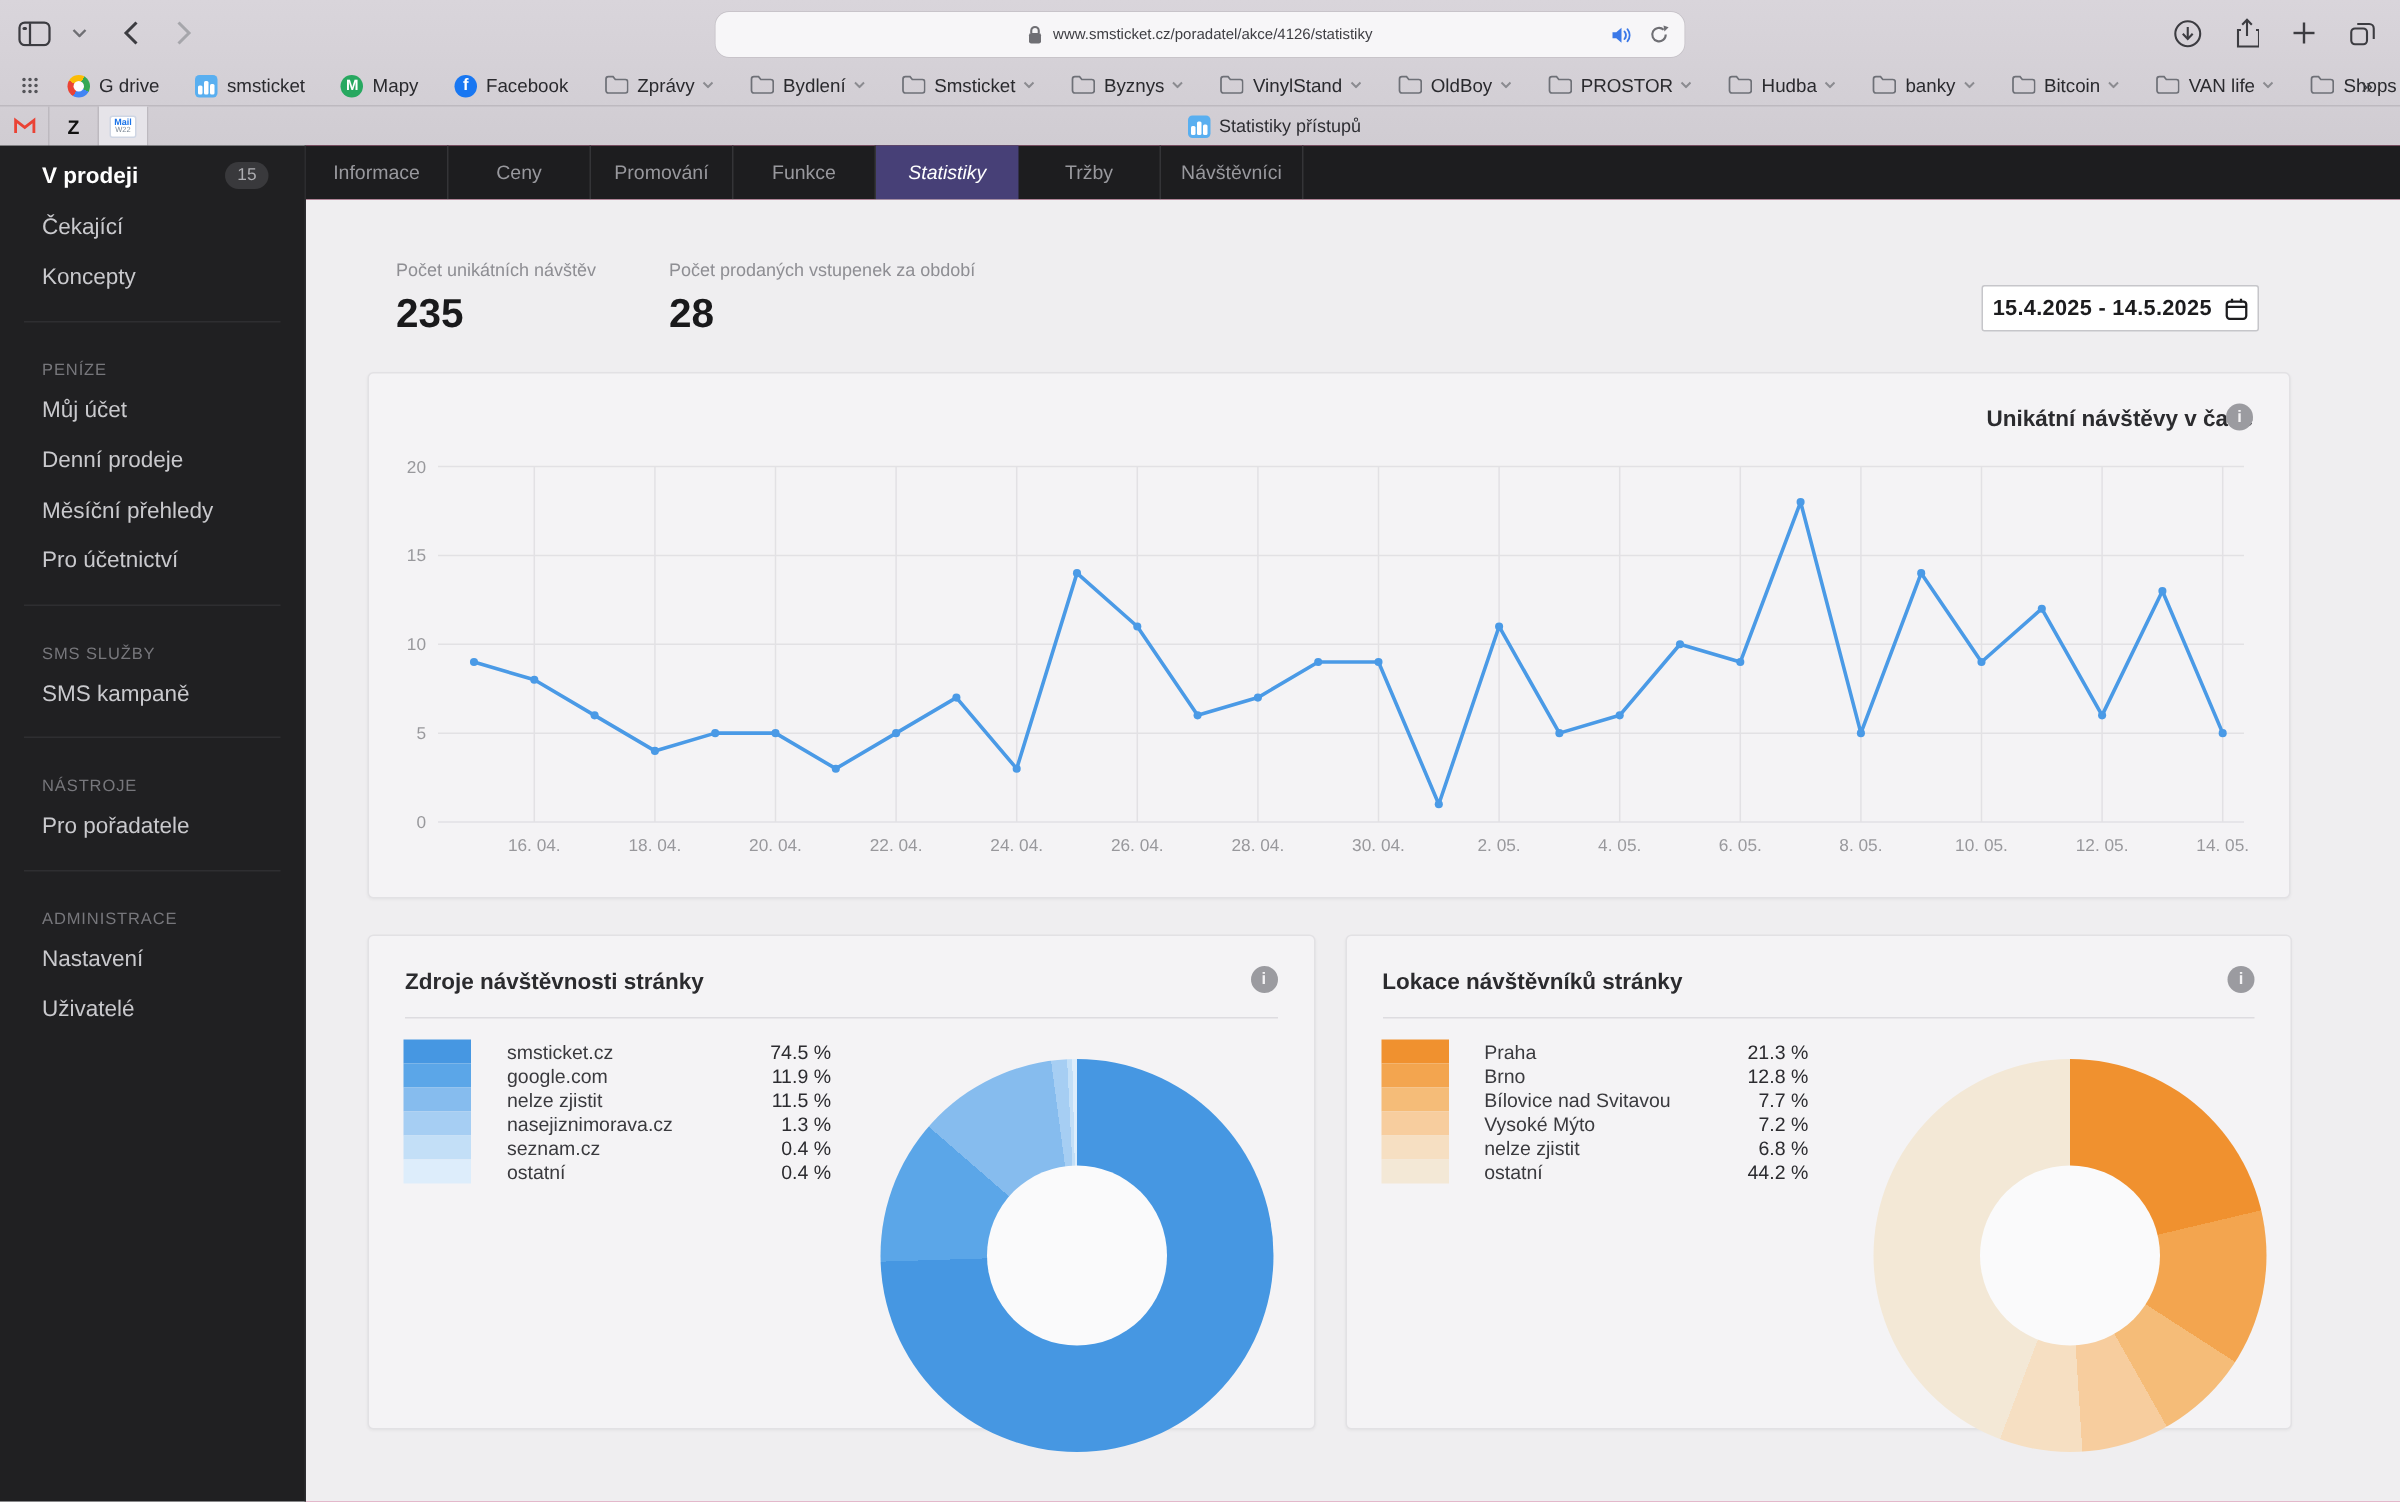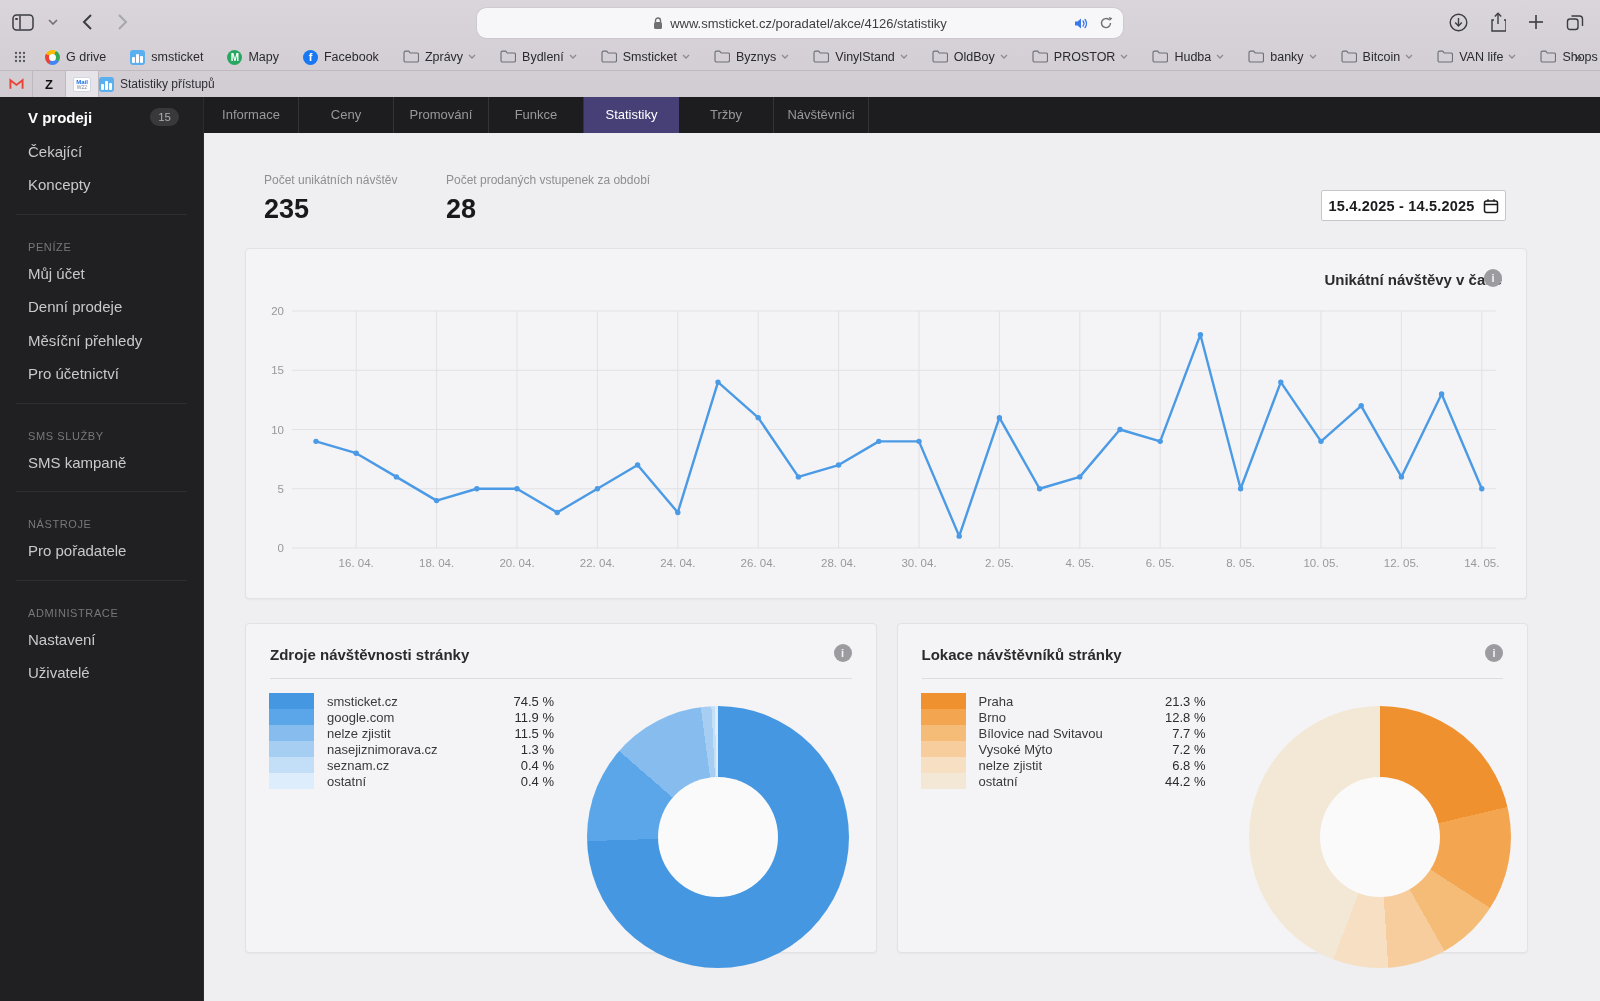--- a/index.html
+++ b/index.html
@@ -9,21 +9,21 @@
   
   #chrome { position:absolute; top:0; left:0; width:1600px; height:97px;
     background:linear-gradient(#d9d5db,#d0ccd2); }
   #toolbar { position:relative; height:44px; }
   .tb-left { position:absolute; left:12px; top:0; height:44px; display:flex; align-items:center; gap:14px; }
   .tb-right { position:absolute; right:16px; top:0; height:44px; display:flex; align-items:center; gap:22px; }
   .tb-btn { display:inline-flex; align-items:center; justify-content:center; cursor:default; }
   .url-pill { position:absolute; left:477px; top:8px; width:646px; height:30px; background:#f7f6f8;
     border-radius:9px; display:flex; align-items:center; justify-content:center; gap:7px;
     box-shadow:0 0 0 0.5px #c3bfc5; }
-  .url-text { font-size:13px; color:#3e3e43; }
+  .url-text { font-size:10px; color:#3e3e43; }
   .url-side { position:absolute; right:10px; top:0; height:30px; display:flex; align-items:center; gap:10px; }
 
   
   #bookmarks { position:relative; height:26px; display:flex; align-items:center; padding:0 14px; gap:19px; }
   .bm-item { display:inline-flex; align-items:center; gap:6px; font-size:12.5px; color:#2a2a2e; white-space:nowrap; }
   .bm-label { color:#2a2a2e; }
   .bm-chev { width:8px; height:5px; margin-left:-1px; }
   #bookmarks-overflow { position:absolute; right:18px; font-size:14px; color:#3c3c40; }
   .ic-google { width:15px; height:15px; border-radius:50%; display:inline-block;
     background:conic-gradient(from 210deg,#ea4335 0 90deg,#fbbc05 90deg 180deg,#34a853 180deg 270deg,#4285f4 270deg 360deg); position:relative; }
@@ -40,42 +40,42 @@
   .ic-folder { width:16px; height:13px; }
 
   
   #tabrow { position:relative; height:27px; border-top:1px solid #bdb9bf; display:flex; }
   .pinned { width:33px; height:100%; border-right:1px solid #bdb9bf; display:flex; align-items:center; justify-content:center; }
   .pinned.active { background:#e6e4e9; }
   .ic-z { font-weight:bold; font-size:13px; color:#111; font-style:normal; }
   .ic-mail { display:flex; flex-direction:column; align-items:center; line-height:1; background:#fff; border:1px solid #cfd6e4; border-radius:2px; padding:1px 2px; }
   .ic-mail b { color:#1a73e8; font-size:6px; }
   .ic-mail i { color:#7b8794; font-size:5px; font-style:normal; }
-  .tab-current { flex:1; display:flex; align-items:center; gap:6px; font-size:12px; color:#2e2e33; }
+  .tab-current { flex:1; display:flex; align-items:center; justify-content:center; gap:6px; font-size:12px; color:#2e2e33; }
 
   
   #app { position:absolute; top:97px; left:0; width:1600px; height:904px; display:flex; }
 
   
   #sidebar { width:204px; background:#202022; border-right:1px solid #2c2c2f; padding-top:4px; flex:none; }
   .sb-item { position:relative; height:33.5px; display:flex; align-items:center; padding-left:28px;
     font-size:15px; color:#c9c9cd; cursor:default; }
   .sb-item.active { color:#ffffff; font-weight:bold; }
   .sb-badge { position:absolute; right:24px; top:7px; background:#39393c; color:#aeaeb2;
     border-radius:10px; font-size:11.5px; font-weight:normal; padding:3px 8px; }
   .sb-section { height:30px; display:flex; align-items:flex-end; padding:0 0 4px 28px;
     font-size:11px; letter-spacing:.6px; color:#77777c; }
   .sb-divider { border-top:1px solid #2e2e31; margin:12px 16px; }
 
   
   #main { flex:1; display:flex; flex-direction:column; background:#be185d; }
   #page-tabs { height:36px; background:#1d1d1f; display:flex; }
   .pg-tab { width:95px; height:36px; line-height:36px; text-align:center; font-size:13px;
     color:#98989d; border-right:1px solid #343437; cursor:default; }
-  .pg-tab.active { background:#474077; color:#fff; border-right:none; }
+  .pg-tab.active { background:#474077; color:#fff; border-right:none;font-style:italic; }
   #hero { height:104px; background:#474077; display:flex; align-items:center; justify-content:center; }
   #hero h1 { color:#fff; font-size:28px; font-weight:normal; letter-spacing:.3px; }
 
   #content { position:relative; flex:1; background:#efeef0; }
 
   .stats-row { position:absolute; top:40px; left:60px; display:flex; gap:18px; }
   .stat { min-width:164px; }
   .stat-label { font-size:12px; color:#8e8e93; }
   .stat-value { font-size:27px; font-weight:bold; color:#19191b; margin-top:7px; }
 
@@ -95,21 +95,21 @@
   #chart-card { top:115px; left:41px; width:1282px; height:351px;text-align:right; }
   #line-chart { position:absolute; left:0; top:50px; }
   .axis-label { font-size:11.5px; fill:#98989c; }
 
   .bottom-cards { position:absolute; top:490px; left:41px; width:1283px; display:flex; gap:20px; }
   .bottom-card { position:relative; flex:1; height:330px; background:#f4f3f5; border:1px solid #e2e1e4;
     border-radius:4px; box-shadow:0 1px 2px rgba(0,0,0,.04); }
   .legend { position:absolute; left:23px; top:69px; width:285px; }
   .legend-row { display:grid; grid-template-columns:45px 1fr 62px; align-items:center; height:16px; }
   .legend-swatch { width:45px; height:16px; }
-  .legend-name { font-size:13px; color:#3a3a3e; padding-left:13px; white-space:nowrap; }
+  .legend-name { font-size:13px; color:#3a3a3e; padding-left:24px; white-space:nowrap; }
   .legend-value { font-size:13px; color:#2c2c30; text-align:right; }
   .donut { position:absolute; width:262px; height:262px; border-radius:50%; top:82px; }
   .donut-hole { position:absolute; left:71px; top:71px; width:120px; height:120px; border-radius:50%; background:#fafafb; }
   #donut-0 { left:341px; }
   #donut-1 { left:351px; }
 
   svg.glyph { display:block; }
 </style>
 </head>
 <body>

